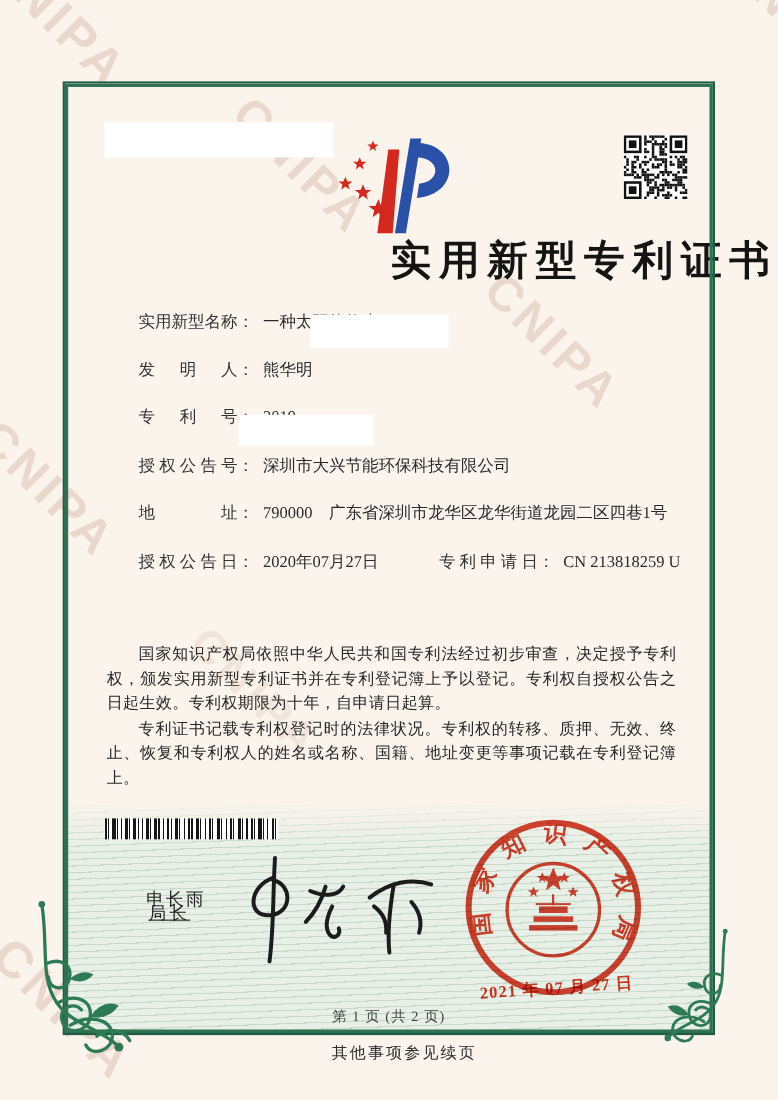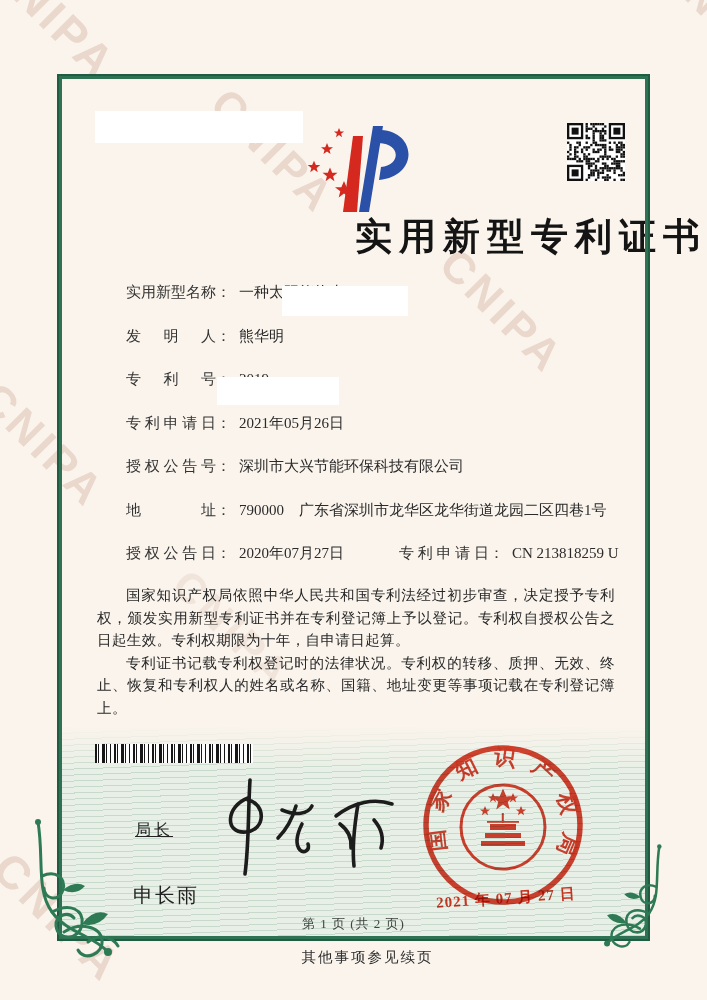--- a/index.html
+++ b/index.html
@@ -56,21 +56,21 @@
   .body-text p{margin:0; text-indent:2em;}
   
   .barcode{
     position:absolute; left:95px; top:744px; width:158px; height:19px; z-index:3;
     background:repeating-linear-gradient(90deg,
       #161616 0 2px, #fdfdfd 2px 3px, #161616 3px 4px, #fdfdfd 4px 7px,
       #161616 7px 10px, #fdfdfd 10px 11px, #161616 11px 12px, #fdfdfd 12px 15px,
       #161616 15px 16px, #fdfdfd 16px 19px);
   }
   .director-title{position:absolute; left:135px; top:820px; z-index:3; font-size:16px; letter-spacing:3px; color:#222;text-decoration:underline;}
-  .director-name{position:absolute; left:133px; top:882px; z-index:3; font-size:20px; letter-spacing:2px; color:#222;}
+  .director-name{position:absolute; left:133px; top:808px; z-index:3; font-size:16px; letter-spacing:2px; color:#222;}
   .signature{position:absolute; left:212px; top:772px; z-index:4;}
   .seal{position:absolute; left:421px; top:743px; width:164px; height:164px; z-index:4; mix-blend-mode:multiply;}
   .seal-date{
     position:absolute; left:424px; top:889px; width:164px; z-index:4; text-align:center;
     color:#d93a26; font-weight:700; font-size:15px; letter-spacing:1px;
     transform:rotate(-4deg); mix-blend-mode:multiply; white-space:nowrap;
   }
   .page-info{
     position:absolute; left:0; right:0; top:915px; z-index:3; text-align:center;
     font-size:13px; letter-spacing:1px; color:#3d4540;
@@ -378,23 +378,20 @@
     <div class="frow">
       <span class="flabel">实用新型名称</span><span class="fcolon">：</span><span class="fvalue">一种太阳能热水</span>
     </div>
     <div class="frow">
       <span class="flabel">发明人</span><span class="fcolon">：</span><span class="fvalue">熊华明</span>
     </div>
     <div class="frow">
       <span class="flabel">专利号</span><span class="fcolon">：</span><span class="fvalue">2019</span>
     </div>
     <div class="frow">
-      <span class="flabel">专利申请日</span><span class="fcolon">：</span><span class="fvalue">2021年05月26日</span>
-    </div>
-    <div class="frow">
       <span class="flabel">授权公告号</span><span class="fcolon">：</span><span class="fvalue">深圳市大兴节能环保科技有限公司</span>
     </div>
     <div class="frow">
       <span class="flabel">地址</span><span class="fcolon">：</span><span class="fvalue">790000　广东省深圳市龙华区龙华街道龙园二区四巷1号</span>
     </div>
     <div class="frow">
       <span class="flabel">授权公告日</span><span class="fcolon">：</span><span class="fvalue">2020年07月27日</span>
       <span class="fright">
         <span class="flabel">专利申请日</span><span class="fcolon">：</span><span class="fvalue">CN 213818259 U</span>
       </span>

